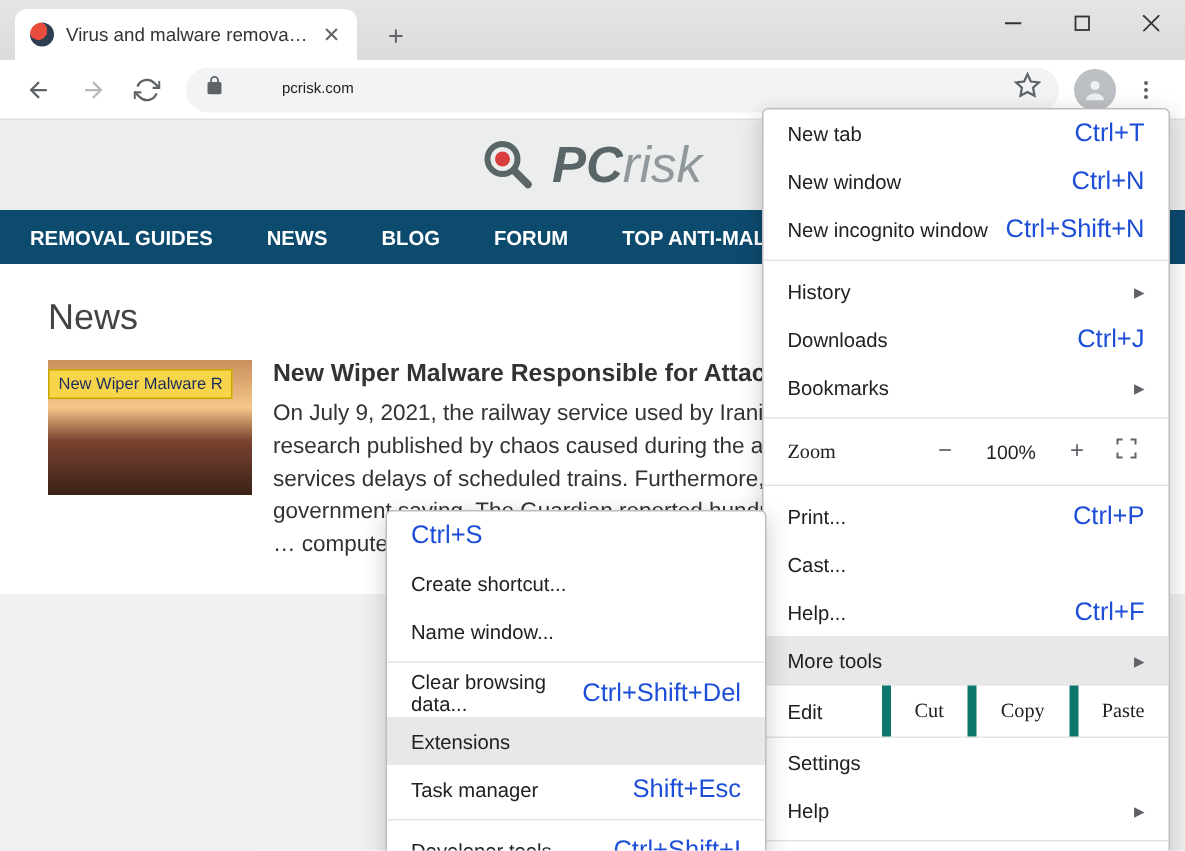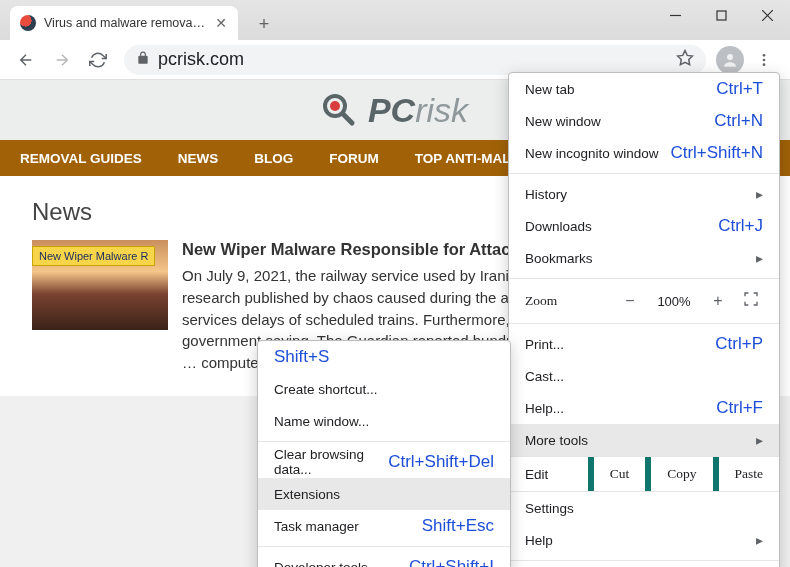--- a/index.html
+++ b/index.html
@@ -14,32 +14,32 @@
 .spacer { flex: 1; }
 .win-btns { display: flex; }
 .win-btn { width: 46px; height: 30px; display: flex; align-items: center; justify-content: center; color: #333; cursor: pointer; }
 .win-btn svg { stroke: #333; }
 
 .toolbar { height: 40px; background: #fff; display: flex; align-items: center; padding: 0 10px; border-bottom: 1px solid #e0e0e0; gap: 4px; }
 .nav-btn { width: 32px; height: 32px; border-radius: 50%; display: flex; align-items: center; justify-content: center; color: #5f6368; cursor: pointer; }
 .nav-btn.disabled { color: #b8b8b8; }
 .omnibox { flex: 1; height: 30px; background: #f1f3f4; border-radius: 15px; display: flex; align-items: center; padding: 0 12px; gap: 8px; margin: 0 6px; }
 .lock { color: #5f6368; }
-.url { font-size: 18px; color: #202124; flex: 1; }
+.url { font-size: 10px; color: #202124; flex: 1; margin-left: 30px; }
 .star { color: #5f6368; }
 .prof { width: 28px; height: 28px; border-radius: 50%; background: #bcc0c4; display: flex; align-items: center; justify-content: center; }
 .kebab { width: 32px; height: 32px; display: flex; align-items: center; justify-content: center; color: #5f6368; cursor: pointer; border-radius: 50%; }
 
 .content { position: relative; background: #f0f0f0; height: 487px; overflow: hidden; }
 .brand-row { background: #eceded; height: 60px; display: flex; align-items: center; justify-content: center; }
 .brand { display: flex; align-items: center; gap: 12px; }
 .brand .mag { width: 34px; height: 34px; position: relative; }
 .brand-text { font-size: 34px; font-style: italic; font-weight: 700; color: #5a6568; }
 .brand-text .light { color: #8f989b; font-weight: 400; }
-.navbar { background: #a16207; height: 36px; display: flex; align-items: center; padding: 0 20px; gap: 36px; }
+.navbar { background: #0c4a6e; height: 36px; display: flex; align-items: center; padding: 0 20px; gap: 36px; }
 .nav-item { font-size: 13.5px; font-weight: 600; color: #fff; }
 .inner { background: #fff; padding: 22px 26px 22px 32px; }
 .page-h { font-size: 24px; font-weight: 400; color: #444; margin-bottom: 14px; }
 .article { display: flex; gap: 14px; }
 .thumb { width: 136px; flex: 0 0 136px; position: relative; }
 .thumb-img { width: 136px; height: 90px; background: linear-gradient(to bottom, #c98f5e 0%, #f5c689 35%, #7a4230 60%, #3a2218 100%); position: relative; }
 .thumb-label { position: absolute; top: 6px; left: 0; background: #f7d54a; border: 1px solid #c9a500; color: #1a2a5e; font-size: 11px; padding: 3px 6px; font-weight: 400; }
 .art-body { flex: 1; }
 .art-title { font-size: 16.5px; font-weight: 700; color: #333; margin-bottom: 6px; }
 .art-text { font-size: 15px; line-height: 1.45; color: #333; }
@@ -235,21 +235,21 @@
   <div class="menu-row">
       <span class="label">Help</span>
       <span class="chev">▸</span>
     </div>
   <div class="menu-sep"></div>
   <div class="menu-row"></div>
 </div>
 
 <div class="menu menu-sub">
   <div class="menu-row">
-      <span class="shortcut">Shift+S</span>
+      <span class="shortcut">Ctrl+S</span>
     </div>
   <div class="menu-row">
       <span class="label">Create shortcut...</span>
     </div>
   <div class="menu-row">
       <span class="label">Name window...</span>
     </div>
   <div class="menu-sep"></div>
   <div class="menu-row">
       <span class="label">Clear browsing data...</span>

